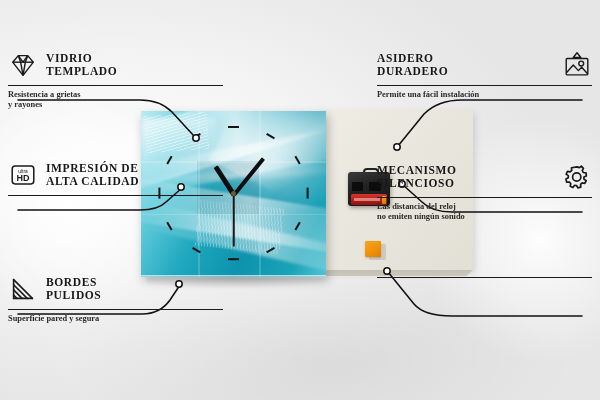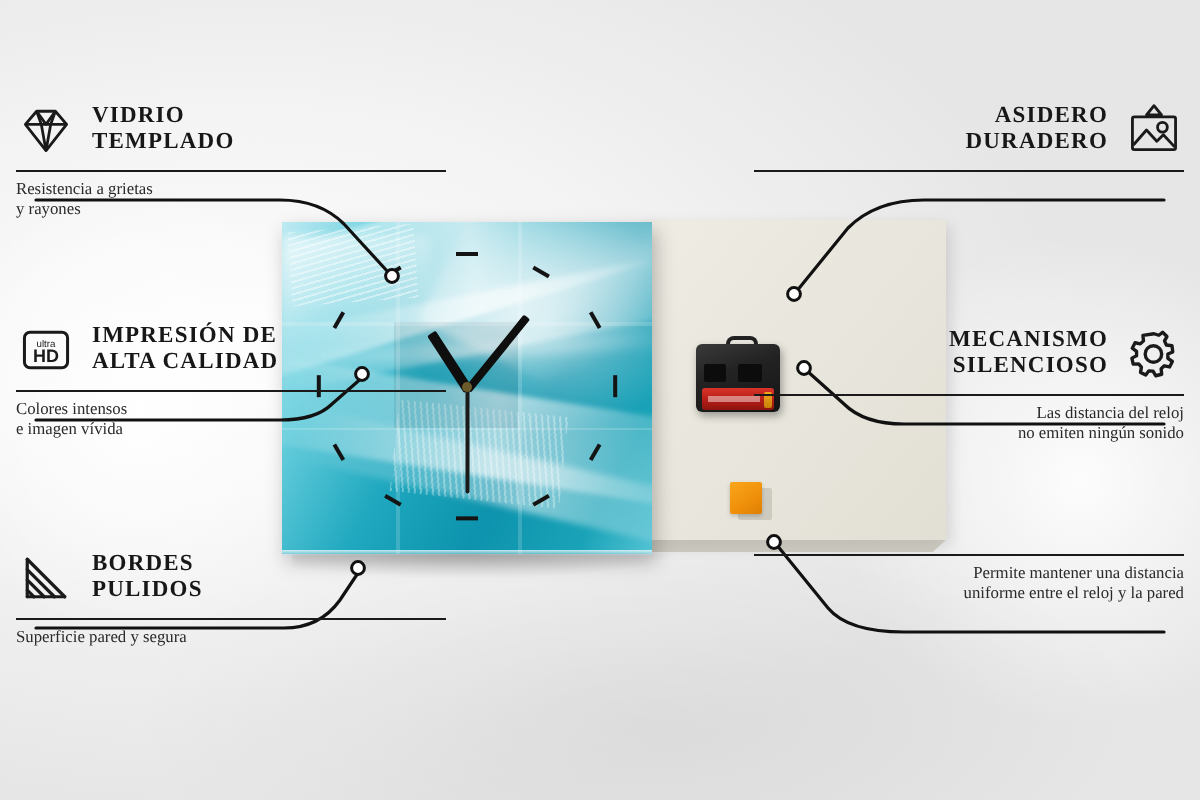--- a/index.html
+++ b/index.html
@@ -23,41 +23,41 @@
     background:radial-gradient(ellipse at center,rgba(0,0,0,.05) 0%,rgba(0,0,0,0) 70%);}
   .glow-r{right:-60px;top:120px;width:240px;height:240px;
     background:radial-gradient(ellipse at center,rgba(255,255,255,.9) 0%,rgba(255,255,255,0) 72%);}
 
   
   #wires{position:absolute;left:0;top:0;width:600px;height:400px;}
 
   
   .feature{position:absolute;width:215px;}
   .feature.left{left:8px;text-align:left;}
-  .feature.right{right:8px;text-align:right;}
+  .feature.right{right:8px;}
   .f-head{
     display:flex;align-items:center;gap:8px;
     min-height:34px;
   }
   .feature.right .f-head{flex-direction:row-reverse;}
   .f-title{
     font-size:11.5px;line-height:13px;letter-spacing:.6px;
     font-weight:700;color:#171717;text-transform:uppercase;
     font-family:"Liberation Serif",serif;
     flex:1;
   }
   .f-rule{
     height:0;border-top:1.15px solid #1a1a1a;
     margin:3px 0 4px 0;width:100%;
   }
   .f-desc{
     font-size:8.4px;line-height:10.4px;color:#2a2a2a;
     font-family:"Liberation Serif",serif;
   }
-  .f-desc span{display:block;}
+  .f-desc span{display:block;font-weight:bold;}
   .ico{width:30px;height:30px;flex:0 0 30px;display:block;}
   .ico svg{display:block;width:30px;height:30px;}
 
   
   #feat-vidrio{top:48px;}
   #feat-impresion{top:158px;}
   #feat-bordes{top:272px;}
   #feat-asidero{top:48px;}
   #feat-mecanismo{top:160px;}
   #feat-espaciador{top:274px;}
@@ -304,24 +304,20 @@
           <text x="16" y="14.2" text-anchor="middle" font-family="Liberation Sans, sans-serif" font-size="5.2" fill="#1a1a1a">ultra</text>
           <text x="16" y="22.6" text-anchor="middle" font-family="Liberation Sans, sans-serif" font-size="9.6" font-weight="bold" fill="#1a1a1a">HD</text>
         </svg>
       </span>
       <span class="f-title">
         <span>IMPRESIÓN DE</span><br>
         <span>ALTA CALIDAD</span>
       </span>
     </div>
     <div class="f-rule"></div>
-    <div class="f-desc">
-      <span>Colores intensos</span>
-      <span>e imagen vívida</span>
-    </div>
   </div>
 
   <div class="feature left" id="feat-bordes">
     <div class="f-head">
       <span class="ico">
         <svg viewBox="0 0 32 32">
             <g stroke="#1a1a1a" stroke-width="1.7" stroke-linecap="round">
           <path d="M6 6 L26 26"></path>
               <path d="M6 11.5 L20.5 26"></path>
               <path d="M6 17 L15 26"></path>
@@ -354,20 +350,21 @@
         </g>
           </svg>
       </span>
       <span class="f-title">
         <span>ASIDERO</span><br>
         <span>DURADERO</span>
       </span>
     </div>
     <div class="f-rule"></div>
     <div class="f-desc">
+      <span>Permite una fácil instalación</span>
     </div>
   </div>
 
   <div class="feature right" id="feat-mecanismo">
     <div class="f-head">
       <span class="ico">
         <svg viewBox="0 0 32 32">
             <g fill="none" stroke="#1a1a1a" stroke-width="1.8" stroke-linejoin="round">
           <path d="M16 5.2 L18.6 6 L20.6 4.4 L22.9 6.7 L21.6 9 L22.6 11.2 L25.6 11.6 L26 14.9
                    L23.4 16 L23.4 18.3 L25.8 20 L24.3 22.9 L21.5 22.3 L19.8 23.9 L20.1 26.8
@@ -385,19 +382,15 @@
     </div>
     <div class="f-rule"></div>
     <div class="f-desc">
       <span>Las distancia del reloj</span>
       <span>no emiten ningún sonido</span>
     </div>
   </div>
 
   <div class="feature right" id="feat-espaciador">
     <div class="f-rule"></div>
-    <div class="f-desc">
-      <span>Permite mantener una distancia</span>
-      <span>uniforme entre el reloj y la pared</span>
-    </div>
   </div>
 
 </div>
 
 </body></html>

